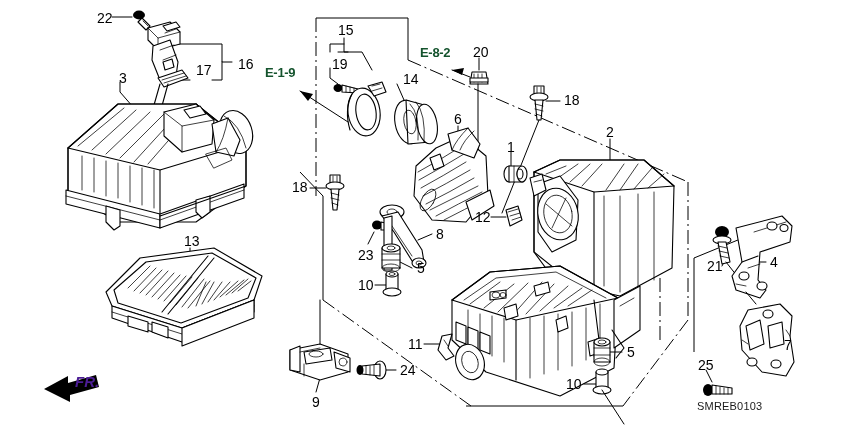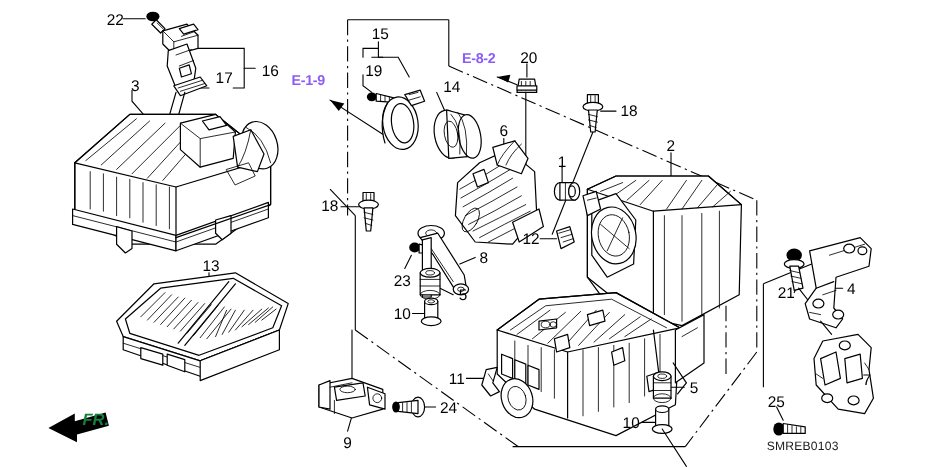--- a/index.html
+++ b/index.html
@@ -20,30 +20,30 @@
     line-height:1;
     white-space:nowrap;
     -webkit-font-smoothing:antialiased;
   }
   .ref{
     position:absolute;
     font-family:"Liberation Sans", sans-serif;
     font-size:13px;
     font-weight:bold;
     letter-spacing:-0.3px;
-    color:#8b5cf6;
+    color:#14532d;
     white-space:nowrap;
   }
   .fr-label{
     position:absolute;
     font-family:"Liberation Sans", sans-serif;
     font-size:15px;
     font-weight:bold;
     font-style:italic;
-    color:#15803d;
+    color:#4c1d95;
     white-space:nowrap;
     text-align:right;
   }
   .docid{
     position:absolute;
     font-family:"Liberation Sans", sans-serif;
     font-size:11px;
     color:#1a1a1a;
     letter-spacing:0.2px;
     white-space:nowrap;

